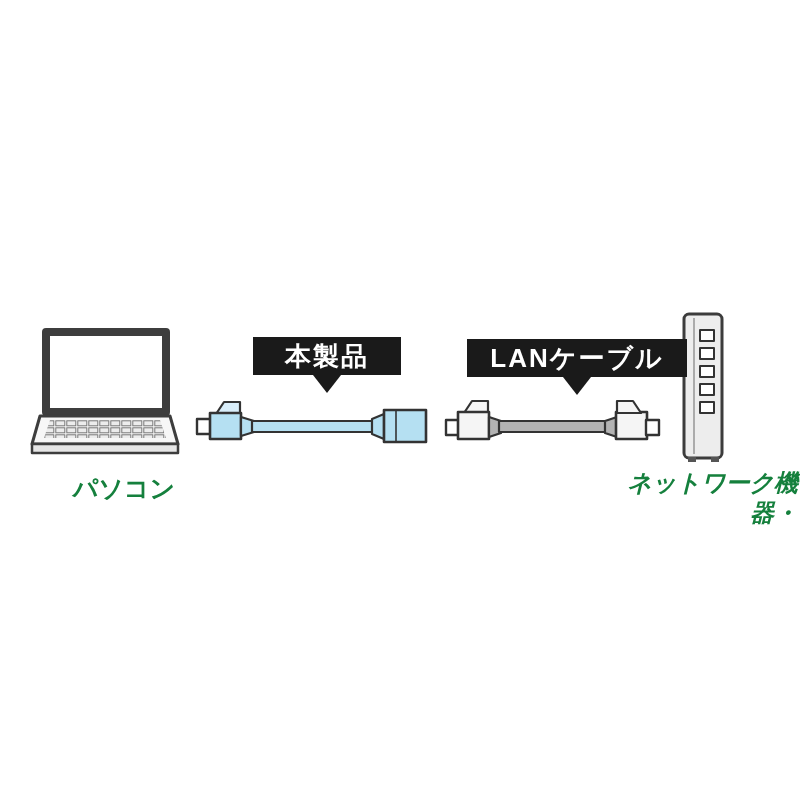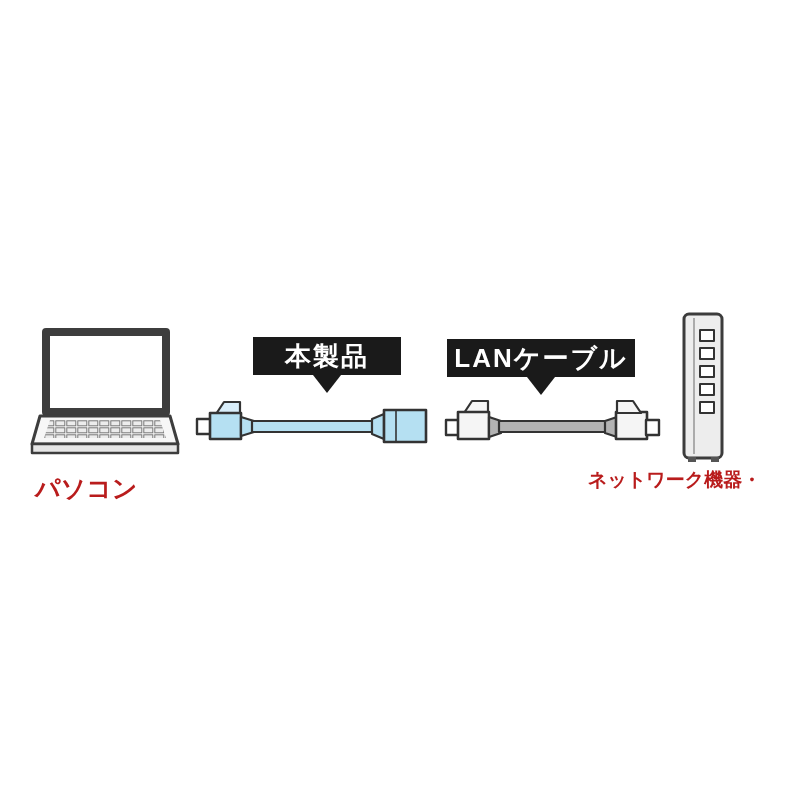--- a/index.html
+++ b/index.html
@@ -6,43 +6,43 @@
   #canvas{
     position:relative;
     width:800px;height:800px;
     background:#ffffff;
     font-family:"Liberation Sans", sans-serif;
     overflow:hidden;
   }
   #diagram-svg{position:absolute;left:0;top:0;}
   .caption{
     position:absolute;
-    color:#b91c1c;
+    color:#15803d;
     font-weight:bold;
-    text-align:left;
+    text-align:right;
   }
   #laptop-caption{left:35px;top:472px;width:140px;font-size:25px;}
-  #network-caption{left:588px;top:468px;width:190px;font-size:19px;line-height:1.25;}
+  #network-caption{left:608px;top:468px;width:190px;font-size:24px;line-height:1.25;font-style:italic;}
   .callout{position:absolute;text-align:center;}
   .callout-box{
     background:#1a1a1a;
     color:#ffffff;
     font-weight:bold;
     font-size:26px;
     line-height:38px;
     letter-spacing:2px;
   }
   .callout-arrow{
     width:0;height:0;margin:0 auto;
     border-left:14px solid transparent;
     border-right:14px solid transparent;
     border-top:18px solid #1a1a1a;
   }
   #product-callout{left:253px;top:337px;width:148px;}
-  #lan-callout{left:447px;top:339px;width:188px;}
+  #lan-callout{left:467px;top:339px;width:220px;}
 </style>
 </head>
 <body>
 
 <div id="canvas">
 
   <svg id="diagram-svg" width="800" height="800" viewBox="0 0 800 800">
     <defs>
       <pattern id="keys" width="11" height="7" patternUnits="userSpaceOnUse">
         <rect x="0.8" y="0.8" width="9" height="5" fill="#ececec" stroke="#777" stroke-width="1"></rect>

